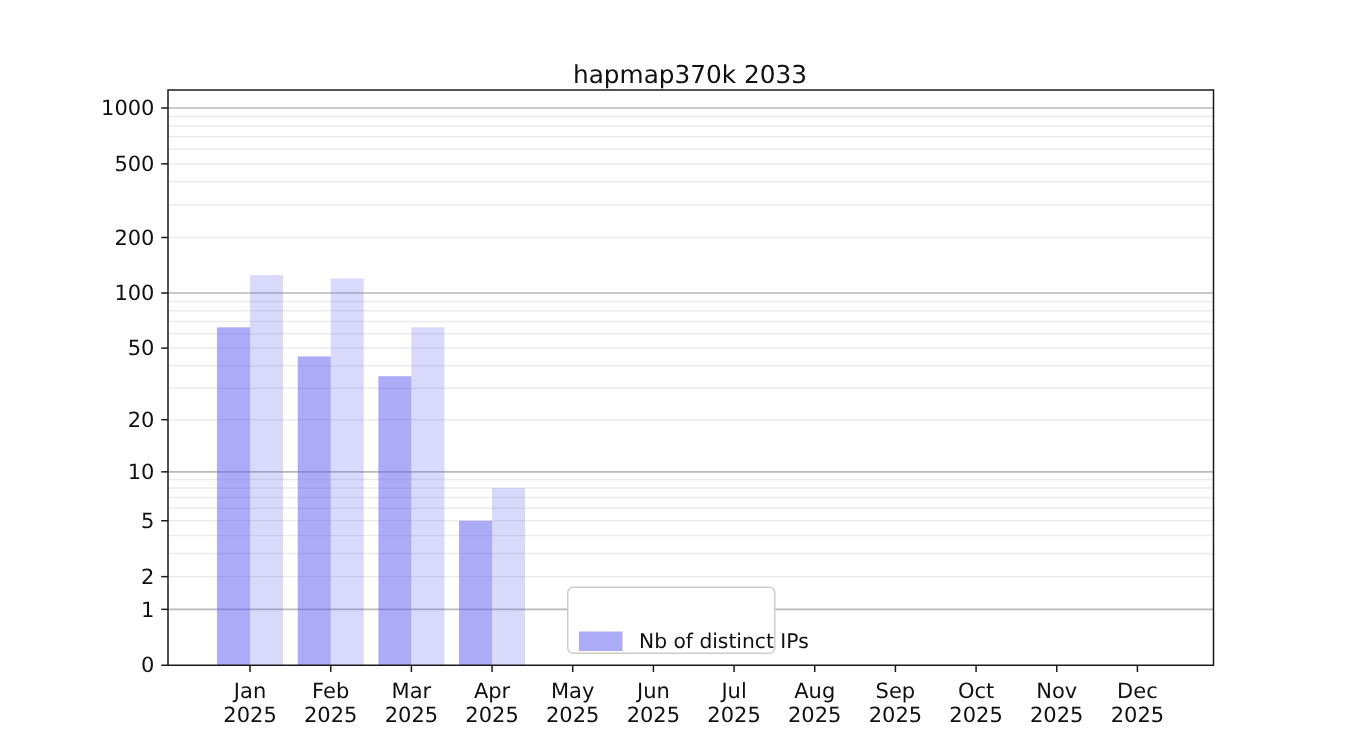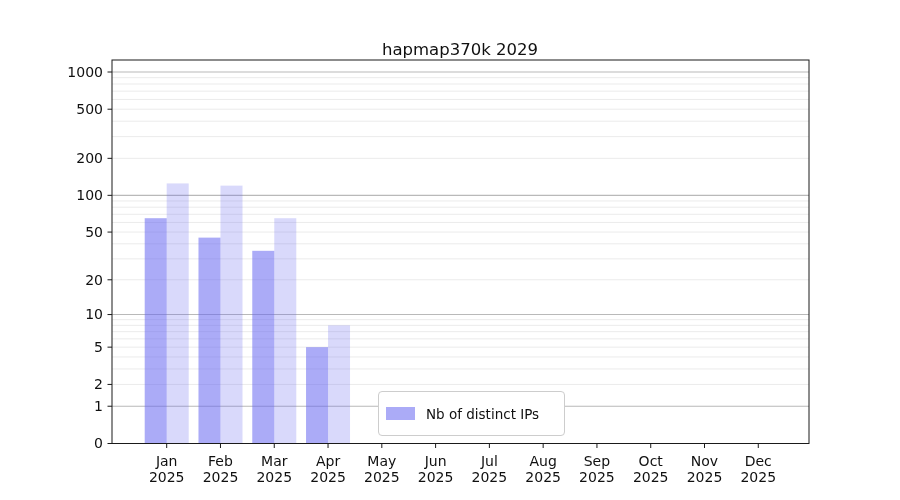--- a/index.html
+++ b/index.html
@@ -26,29 +26,29 @@
     left: 460px;
     transform: translateX(-50%);
     font-size: 16.5px;
     color: #101010;
     white-space: nowrap;
   }
   .legend {
     position: absolute;
     left: 378px;
     top: 391px;
-    width: 187px;
+    width: 139px;
     height: 45px;
     background: #ffffff;
     border: 1px solid #cdcdcd;
     border-radius: 4px;
     box-sizing: border-box;
     display: flex;
     flex-direction: column;
-    justify-content: center;
+    justify-content: flex-end;
     gap: 4px;
     padding-left: 7px;
   }
   .legend-row {
     display: flex;
     align-items: center;
     height: 15px;
   }
   .legend-swatch {
     width: 29px;
@@ -156,20 +156,20 @@
       <line x1="650.72" x2="650.72" y1="443.5" y2="448" stroke="#1a1a1a" stroke-width="1"></line>
       <text x="650.72" y="465.5" text-anchor="middle" font-size="14px" fill="#101010">Oct</text>
       <text x="650.72" y="481.5" text-anchor="middle" font-size="14px" fill="#101010">2025</text>
       <line x1="704.5" x2="704.5" y1="443.5" y2="448" stroke="#1a1a1a" stroke-width="1"></line>
       <text x="704.5" y="465.5" text-anchor="middle" font-size="14px" fill="#101010">Nov</text>
       <text x="704.5" y="481.5" text-anchor="middle" font-size="14px" fill="#101010">2025</text>
       <line x1="758.28" x2="758.28" y1="443.5" y2="448" stroke="#1a1a1a" stroke-width="1"></line>
       <text x="758.28" y="465.5" text-anchor="middle" font-size="14px" fill="#101010">Dec</text>
       <text x="758.28" y="481.5" text-anchor="middle" font-size="14px" fill="#101010">2025</text>
     </svg>
-  <div class="chart-title">hapmap370k 2029</div>
+  <div class="chart-title">hapmap370k 2033</div>
   <div class="legend">
     <div class="legend-row">
       <span class="legend-swatch" id="swatch-0" style="background-color: rgb(102, 102, 240); opacity: 0.55;"></span>
       <span class="legend-label">Nb of distinct IPs</span>
     </div>
   </div>
 </div>
 
 </body></html>

